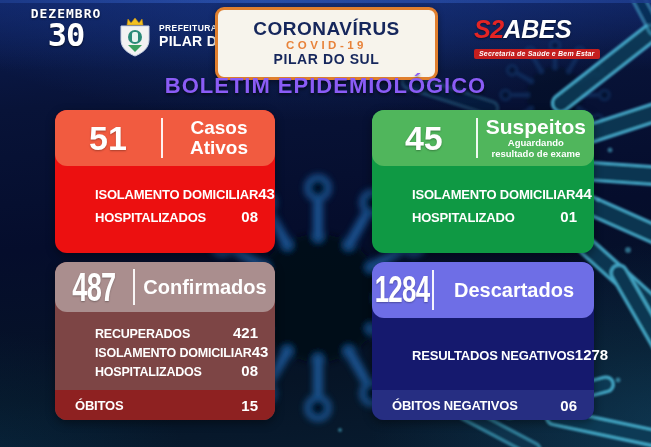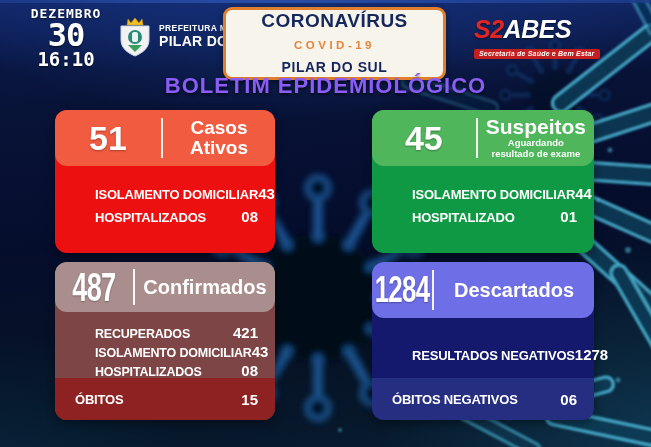--- a/index.html
+++ b/index.html
@@ -25,24 +25,24 @@
   .dt { position:absolute; left:14px; top:6px; width:104px; text-align:center; color:#fff;
         font-family:"DejaVu Sans Mono", monospace; font-weight:bold; text-shadow:0 1px 2px rgba(0,0,0,.6); }
   .dt .mo { font-size:13px; letter-spacing:1px; }
   .dt .dy { font-size:32px; line-height:.92; letter-spacing:-1px; }
   .dt .tm { font-size:19px; line-height:1.05; }
 
   .pref { position:absolute; left:118px; top:17px; display:flex; align-items:center; gap:7px; color:#fff; }
   .pref .ptx .l1 { font-size:8.5px; font-weight:bold; letter-spacing:.4px; line-height:1.15; }
   .pref .ptx .l2 { font-size:14px; font-weight:800; letter-spacing:.3px; line-height:1.1; }
 
-  .cbox { position:absolute; left:223px; top:7px; width:223px; height:73px;
+  .cbox { position:absolute; left:215px; top:7px; width:223px; height:73px;
           background:#f7f4ec; border:3px solid #e07f2e; border-radius:9px;
           display:flex; flex-direction:column; align-items:center; justify-content:center;
-          box-shadow:0 2px 6px rgba(0,0,0,.45);gap:8px; }
+          box-shadow:0 2px 6px rgba(0,0,0,.45); }
   .cbox .b1 { font-size:19px; font-weight:800; color:#16275c; letter-spacing:.5px; line-height:1; }
   .cbox .b2 { font-size:11.5px; font-weight:800; color:#e8833a; letter-spacing:3.5px; line-height:1.25; }
   .cbox .b3 { font-size:14px; font-weight:800; color:#16275c; letter-spacing:.6px; line-height:1.1; }
 
   .sabes { position:absolute; left:474px; top:17px; font-style:italic; }
   .sabes .lg { font-size:25px; font-weight:800; letter-spacing:-.5px; line-height:1;
                text-shadow:0 1px 2px rgba(0,0,0,.5); }
   .sabes .lg .rd { color:#e32424; }
   .sabes .lg .wh { color:#ffffff;margin-top:40px; }
   .sabes .tag { display:inline-block; margin-top:1px; font-size:7px; font-weight:bold; color:#fff;
@@ -63,21 +63,21 @@
   .head .vr { width:2px; height:72%; background:#fff; opacity:.92; }
   .head .ttlwrap { flex:1; text-align:center; padding:0 8px; }
   .head .ttl { font-weight:800; color:#fff; line-height:1.05; }
   .head .sub { font-weight:800; color:#fff; font-size:9.5px; line-height:1.12; }
 
   .rows { position:absolute; left:20px; right:17px; display:flex; flex-direction:column; justify-content:center; }
   .row { display:flex; justify-content:space-between; align-items:baseline; color:#fff; }
   .row .lb { font-size:13px; font-weight:600; letter-spacing:-.2px; white-space:nowrap;padding-left:20px; }
   .row .vl { font-size:15px; font-weight:800; }
 
-  .foot { position:absolute; left:0; right:0; bottom:0; height:42px; border-radius:0 0 12px 12px;
+  .foot { position:absolute; left:0; right:0; bottom:0; height:30px; border-radius:0 0 12px 12px;
           display:flex; justify-content:space-between; align-items:center; padding:0 17px 0 20px; color:#fff; }
   .foot .lb { font-size:13px; font-weight:600; letter-spacing:-.2px; }
   .foot .vl { font-size:15px; font-weight:800; }
 
   
   .c1 { left:55px; top:110px; width:220px; height:143px; }
   .c1 .bodybg { background:#ec1010; }
   .c1 .head { height:56px; background:#f15b40; }
   .c1 .numwrap { width:106px; } .c1 .num { font-size:34px; }
   .c1 .ttl { font-size:19px; max-width:100px; margin:0 auto; }
@@ -202,21 +202,20 @@
       <circle cx="618" cy="380" r="2.5"></circle>
         <circle cx="340" cy="430" r="2"></circle>
     </g>
   </svg>
 
   <header class="hdr">
 
     <div class="dt">
       <div class="mo">DEZEMBRO</div>
       <div class="dy">30</div>
-      <div class="tm">16:10</div>
     </div>
 
     <div class="pref">
       <svg width="34" height="40" viewBox="0 0 34 40">
         <path d="M9 8 L10 2 L13 6 L17 1 L21 6 L24 2 L25 8 Z" fill="#f2c020" stroke="#c89010" stroke-width=".6"></path>
         <path d="M3 9 h28 v14 c0 8 -6.5 13 -14 16 C9.5 36 3 31 3 23 Z" fill="#f2f2f2" stroke="#c8d2e4" stroke-width="1"></path>
         <circle cx="17" cy="20" r="7" fill="#2a8a78"></circle>
         <path d="M10 28 h14 l-7 7 z" fill="#3aa060"></path>
         <rect x="14" y="15" width="6" height="10" rx="2" fill="#e8f4f0"></rect>
       </svg>

